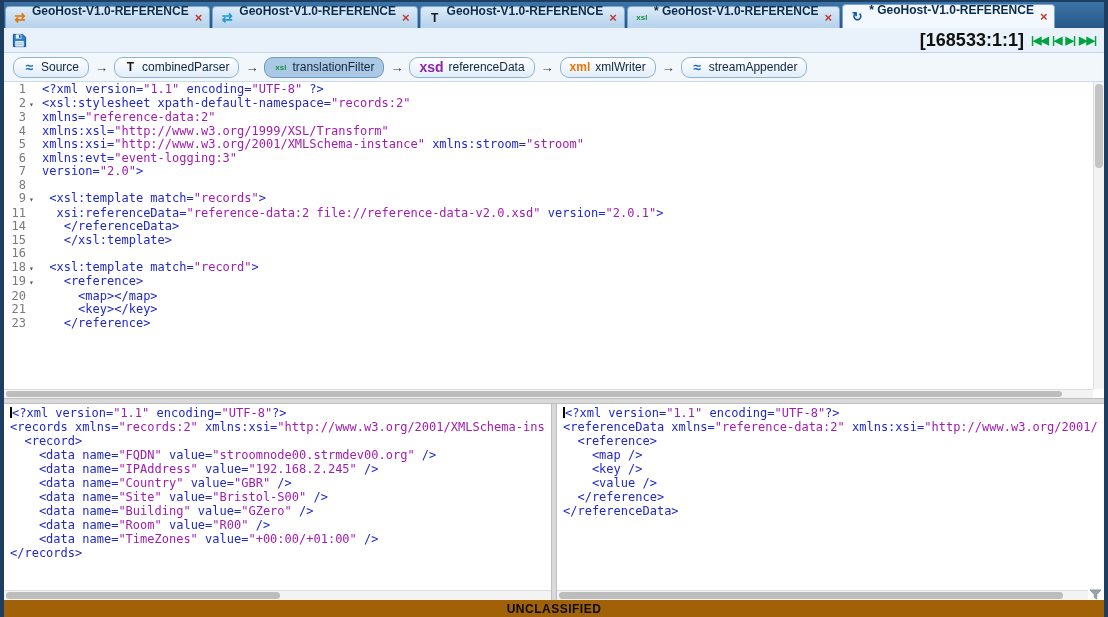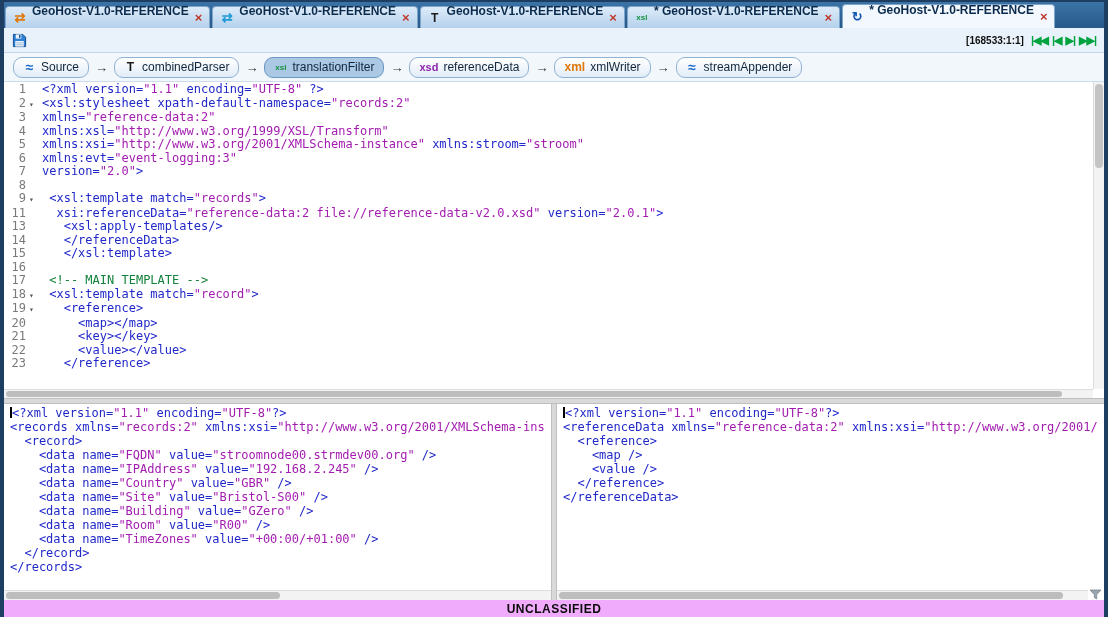--- a/index.html
+++ b/index.html
@@ -32,21 +32,21 @@
   .tab-close { color:#c0392b; font-weight:bold; font-size:13px; line-height:12px; padding:0 1px; }
 
   
   .toolbar {
     height:25px; flex:0 0 25px; background:#e9f1fa;
     border-bottom:1px solid #c2d6ea;
     display:flex; align-items:center; padding:0 8px;
   }
   .save-btn { background:none; border:none; cursor:pointer; display:flex; align-items:center; padding:0; }
   .toolbar-right { margin-left:auto; display:flex; align-items:center; gap:7px; }
-  .step-ref { font-size:10px; font-weight:bold; color:#101010; }
+  .step-ref { font-size:18px; font-weight:bold; color:#101010; }
   .step-buttons { display:flex; align-items:center; gap:4px; }
   .step-btn {
     color:var(--step-green,#00a33d); font-size:11px; font-weight:bold;
     letter-spacing:-1px; cursor:pointer; line-height:14px; background:none; border:none;
   }
 
   
   .pipeline-bar {
     height:29px; flex:0 0 29px; background:#f2f7fc;
     border-bottom:1px solid #cddcec;
@@ -102,21 +102,21 @@
   .pane .hscroll { position:absolute; left:0; bottom:0; height:10px; background:#f3f3f3; border-top:1px solid #ddd; }
   .pane-input .hscroll { right:0; }
   .pane-output .hscroll { right:16px; }
   .pane .hscroll .thumb { position:absolute; top:1px; bottom:1px; left:2px; background:#bdbdbd; border-radius:4px; }
   .pane-input .hscroll .thumb { width:50%; }
   .pane-output .hscroll .thumb { width:95%; }
   .funnel { position:absolute; right:2px; bottom:0; width:13px; height:11px; cursor:pointer; }
 
   
   .status-bar {
-    flex:0 0 17px; background:#f0abfc;
+    flex:0 0 17px; background:#a16207;
     display:flex; align-items:center; justify-content:center;text-align:right;
   }
   .status-text { font-size:12px; font-weight:bold; color:#0a0a0a; letter-spacing:0.5px; }
 </style>
 </head>
 <body>
 
 <div class="window">
 
   <div class="tab-bar">
@@ -179,21 +179,21 @@
         <span class="icon" style="color: rgb(26, 26, 26); font-size: 12px; font-weight: bold;">T</span>
         <span>combinedParser</span>
       </div>
       <span class="pipe-arrow">→</span>
       <div class="pipe-el selected">
         <span class="icon" style="color: rgb(23, 146, 63); font-size: 8px; font-weight: bold;">xsl</span>
         <span>translationFilter</span>
       </div>
       <span class="pipe-arrow">→</span>
       <div class="pipe-el">
-        <span class="icon" style="color: rgb(142, 36, 170); font-size: 11px; font-weight: bold;">xsd</span>
+        <span class="icon" style="color: rgb(142, 36, 170); font-size: 14px; font-weight: bold;">xsd</span>
         <span>referenceData</span>
       </div>
       <span class="pipe-arrow">→</span>
       <div class="pipe-el">
         <span class="icon" style="color: rgb(224, 120, 10); font-size: 12px; font-weight: bold;">xml</span>
         <span>xmlWriter</span>
       </div>
       <span class="pipe-arrow">→</span>
       <div class="pipe-el">
         <span class="icon" style="color: rgb(22, 105, 201); font-size: 14px; font-weight: bold;">≈</span>
@@ -206,30 +206,27 @@
         <div class="code-row"><span class="gutter-cell"><span class="num">1</span><span class="fold"></span></span><span class="code-line"><span class="tok-tag">&lt;?xml version=</span><span class="tok-string">"1.1"</span><span class="tok-tag"> encoding=</span><span class="tok-string">"UTF-8"</span><span class="tok-tag"> ?&gt;</span></span></div>
         <div class="code-row"><span class="gutter-cell"><span class="num">2</span><span class="fold">▾</span></span><span class="code-line"><span class="tok-tag">&lt;xsl:stylesheet xpath-default-namespace=</span><span class="tok-string">"records:2"</span></span></div>
         <div class="code-row"><span class="gutter-cell"><span class="num">3</span><span class="fold"></span></span><span class="code-line"><span class="tok-tag">xmlns=</span><span class="tok-string">"reference-data:2"</span></span></div>
         <div class="code-row"><span class="gutter-cell"><span class="num">4</span><span class="fold"></span></span><span class="code-line"><span class="tok-tag">xmlns:xsl=</span><span class="tok-string">"http://www.w3.org/1999/XSL/Transform"</span></span></div>
         <div class="code-row"><span class="gutter-cell"><span class="num">5</span><span class="fold"></span></span><span class="code-line"><span class="tok-tag">xmlns:xsi=</span><span class="tok-string">"http://www.w3.org/2001/XMLSchema-instance"</span><span class="tok-tag"> xmlns:stroom=</span><span class="tok-string">"stroom"</span></span></div>
         <div class="code-row"><span class="gutter-cell"><span class="num">6</span><span class="fold"></span></span><span class="code-line"><span class="tok-tag">xmlns:evt=</span><span class="tok-string">"event-logging:3"</span></span></div>
         <div class="code-row"><span class="gutter-cell"><span class="num">7</span><span class="fold"></span></span><span class="code-line"><span class="tok-tag">version=</span><span class="tok-string">"2.0"</span><span class="tok-tag">&gt;</span></span></div>
         <div class="code-row"><span class="gutter-cell"><span class="num">8</span><span class="fold"></span></span><span class="code-line">&nbsp;</span></div>
         <div class="code-row"><span class="gutter-cell"><span class="num">9</span><span class="fold">▾</span></span><span class="code-line"><span class="tok-tag"> &lt;xsl:template match=</span><span class="tok-string">"records"</span><span class="tok-tag">&gt;</span></span></div>
         <div class="code-row"><span class="gutter-cell"><span class="num">11</span><span class="fold"></span></span><span class="code-line"><span class="tok-tag">  xsi:referenceData=</span><span class="tok-string">"reference-data:2 file://reference-data-v2.0.xsd"</span><span class="tok-tag"> version=</span><span class="tok-string">"2.0.1"</span><span class="tok-tag">&gt;</span></span></div>
-        <div class="code-row"><span class="gutter-cell"><span class="num">13</span><span class="fold"></span></span><span class="code-line"><span class="tok-tag">   &lt;xsl:apply-templates/&gt;</span></span></div>
         <div class="code-row"><span class="gutter-cell"><span class="num">14</span><span class="fold"></span></span><span class="code-line"><span class="tok-tag">   &lt;/referenceData&gt;</span></span></div>
         <div class="code-row"><span class="gutter-cell"><span class="num">15</span><span class="fold"></span></span><span class="code-line"><span class="tok-tag">   &lt;/xsl:template&gt;</span></span></div>
         <div class="code-row"><span class="gutter-cell"><span class="num">16</span><span class="fold"></span></span><span class="code-line">&nbsp;</span></div>
-        <div class="code-row"><span class="gutter-cell"><span class="num">17</span><span class="fold"></span></span><span class="code-line"><span class="tok-comment"> &lt;!-- MAIN TEMPLATE --&gt;</span></span></div>
         <div class="code-row"><span class="gutter-cell"><span class="num">18</span><span class="fold">▾</span></span><span class="code-line"><span class="tok-tag"> &lt;xsl:template match=</span><span class="tok-string">"record"</span><span class="tok-tag">&gt;</span></span></div>
         <div class="code-row"><span class="gutter-cell"><span class="num">19</span><span class="fold">▾</span></span><span class="code-line"><span class="tok-tag">   &lt;reference&gt;</span></span></div>
         <div class="code-row"><span class="gutter-cell"><span class="num">20</span><span class="fold"></span></span><span class="code-line"><span class="tok-tag">     &lt;map&gt;&lt;/map&gt;</span></span></div>
         <div class="code-row"><span class="gutter-cell"><span class="num">21</span><span class="fold"></span></span><span class="code-line"><span class="tok-tag">     &lt;key&gt;&lt;/key&gt;</span></span></div>
-        <div class="code-row"><span class="gutter-cell"><span class="num">22</span><span class="fold"></span></span><span class="code-line"><span class="tok-tag">     &lt;value&gt;&lt;/value&gt;</span></span></div>
         <div class="code-row"><span class="gutter-cell"><span class="num">23</span><span class="fold"></span></span><span class="code-line"><span class="tok-tag">   &lt;/reference&gt;</span></span></div>
       </div>
     <div class="vscroll">
         <div class="thumb"></div>
       </div>
     <div class="hscroll">
         <div class="thumb"></div>
       </div>
   </div>
 
@@ -241,34 +238,34 @@
           <div class="code-row"><span class="code-line"><span class="caret"></span><span class="tok-tag">&lt;?xml version=</span><span class="tok-string">"1.1"</span><span class="tok-tag"> encoding=</span><span class="tok-string">"UTF-8"</span><span class="tok-tag">?&gt;</span></span></div>
           <div class="code-row"><span class="code-line"><span class="tok-tag">&lt;records xmlns=</span><span class="tok-string">"records:2"</span><span class="tok-tag"> xmlns:xsi=</span><span class="tok-string">"http://www.w3.org/2001/XMLSchema-ins</span></span></div>
           <div class="code-row"><span class="code-line"><span class="tok-tag">  &lt;record&gt;</span></span></div>
           <div class="code-row"><span class="code-line"><span class="tok-tag">    &lt;data name=</span><span class="tok-string">"FQDN"</span><span class="tok-tag"> value=</span><span class="tok-string">"stroomnode00.strmdev00.org"</span><span class="tok-tag"> /&gt;</span></span></div>
           <div class="code-row"><span class="code-line"><span class="tok-tag">    &lt;data name=</span><span class="tok-string">"IPAddress"</span><span class="tok-tag"> value=</span><span class="tok-string">"192.168.2.245"</span><span class="tok-tag"> /&gt;</span></span></div>
           <div class="code-row"><span class="code-line"><span class="tok-tag">    &lt;data name=</span><span class="tok-string">"Country"</span><span class="tok-tag"> value=</span><span class="tok-string">"GBR"</span><span class="tok-tag"> /&gt;</span></span></div>
           <div class="code-row"><span class="code-line"><span class="tok-tag">    &lt;data name=</span><span class="tok-string">"Site"</span><span class="tok-tag"> value=</span><span class="tok-string">"Bristol-S00"</span><span class="tok-tag"> /&gt;</span></span></div>
           <div class="code-row"><span class="code-line"><span class="tok-tag">    &lt;data name=</span><span class="tok-string">"Building"</span><span class="tok-tag"> value=</span><span class="tok-string">"GZero"</span><span class="tok-tag"> /&gt;</span></span></div>
           <div class="code-row"><span class="code-line"><span class="tok-tag">    &lt;data name=</span><span class="tok-string">"Room"</span><span class="tok-tag"> value=</span><span class="tok-string">"R00"</span><span class="tok-tag"> /&gt;</span></span></div>
           <div class="code-row"><span class="code-line"><span class="tok-tag">    &lt;data name=</span><span class="tok-string">"TimeZones"</span><span class="tok-tag"> value=</span><span class="tok-string">"+00:00/+01:00"</span><span class="tok-tag"> /&gt;</span></span></div>
-          <div class="code-row"><span class="code-line"><span class="tok-tag">  &lt;/record&gt;</span></span></div>
           <div class="code-row"><span class="code-line"><span class="tok-tag">&lt;/records&gt;</span></span></div>
         </div>
       <div class="hscroll">
           <div class="thumb"></div>
         </div>
     </div>
     <div class="vsplitter"></div>
     <div class="pane pane-output codefont">
       <div class="code">
           <div class="code-row"><span class="code-line"><span class="caret"></span><span class="tok-tag">&lt;?xml version=</span><span class="tok-string">"1.1"</span><span class="tok-tag"> encoding=</span><span class="tok-string">"UTF-8"</span><span class="tok-tag">?&gt;</span></span></div>
           <div class="code-row"><span class="code-line"><span class="tok-tag">&lt;referenceData xmlns=</span><span class="tok-string">"reference-data:2"</span><span class="tok-tag"> xmlns:xsi=</span><span class="tok-string">"http://www.w3.org/2001/</span></span></div>
           <div class="code-row"><span class="code-line"><span class="tok-tag">  &lt;reference&gt;</span></span></div>
           <div class="code-row"><span class="code-line"><span class="tok-tag">    &lt;map /&gt;</span></span></div>
+          <div class="code-row"><span class="code-line"><span class="tok-tag">    &lt;key /&gt;</span></span></div>
           <div class="code-row"><span class="code-line"><span class="tok-tag">    &lt;value /&gt;</span></span></div>
           <div class="code-row"><span class="code-line"><span class="tok-tag">  &lt;/reference&gt;</span></span></div>
           <div class="code-row"><span class="code-line"><span class="tok-tag">&lt;/referenceData&gt;</span></span></div>
         </div>
       <div class="hscroll">
           <div class="thumb"></div>
         </div>
       <svg class="funnel" viewBox="0 0 13 11">
         <path d="M1 1 h11 l-4.3 4.6 v4.4 l-2.4 -1.4 v-3 z" fill="#9aa4ad" stroke="#7c868f" stroke-width="0.8"></path>
       </svg>

